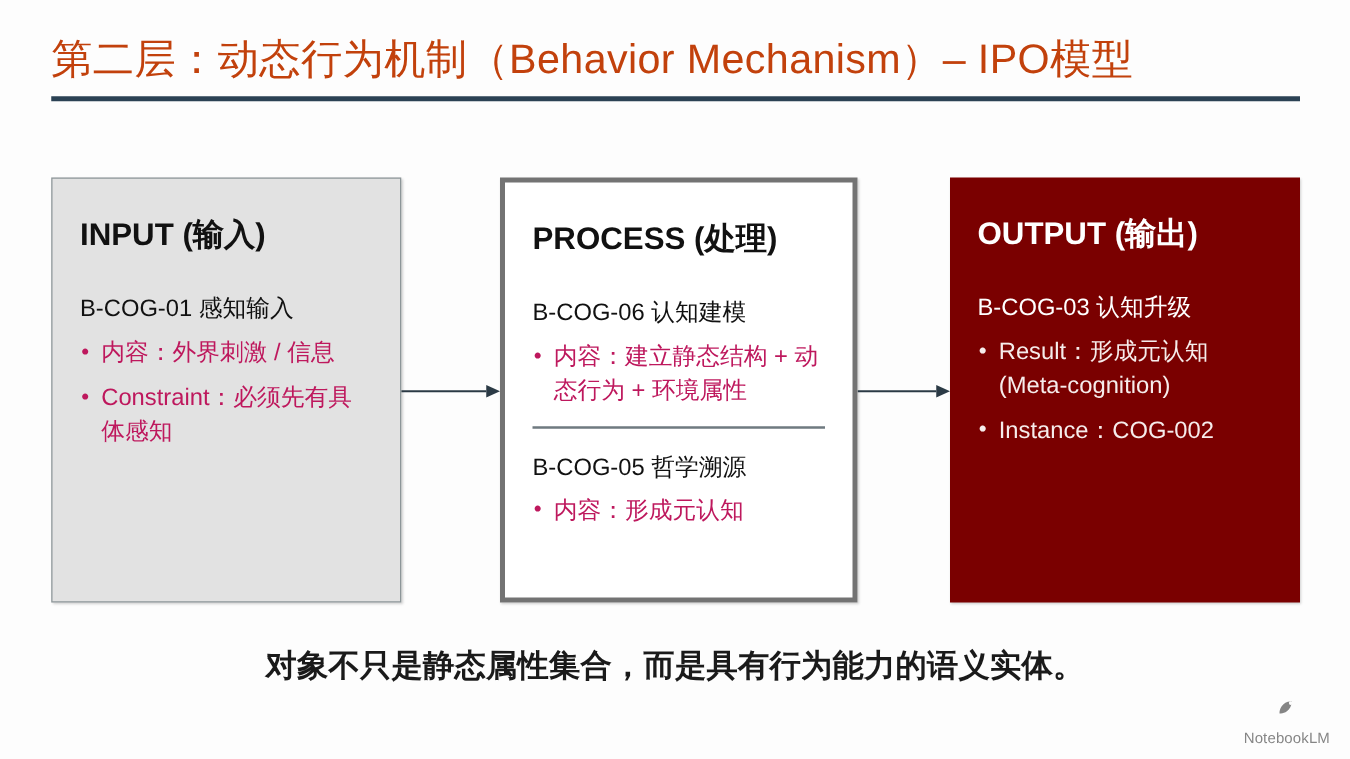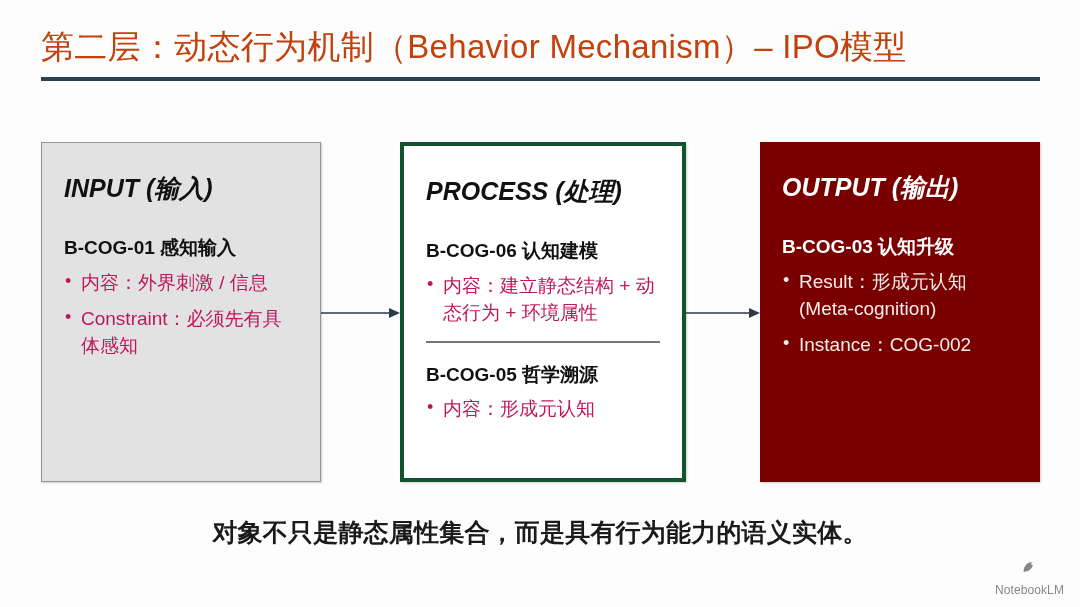--- a/index.html
+++ b/index.html
@@ -57,47 +57,46 @@
     width: 280px;
     background: #e2e2e2;
     border: 1.5px solid #8d9699;
     box-shadow: 1px 1px 2px rgba(0,0,0,0.18);
   }
 
   #process-box {
     left: 400px;
     width: 286px;
     background: #ffffff;
-    border: 4px solid #14532d;
+    border: 4px solid #737373;
     box-shadow: 1px 1px 2px rgba(0,0,0,0.18);
   }
 
   #output-box {
     left: 760px;
     width: 280px;
     background: #7a0000;
     border: none;
     box-shadow: 1px 1px 2px rgba(0,0,0,0.18);
   }
 
   .box-title {
     font-size: 25px;
     font-weight: bold;
     color: #111111;
     line-height: 1.2;
     margin-bottom: 33px;
     white-space: nowrap;
-    font-style: italic;
   }
 
   #output-box .box-title { color: #ffffff; }
 
   .sub-heading {
     font-size: 19px;
-    font-weight: bold;
+    font-weight: normal;
     color: #111111;
     line-height: 1.3;
     margin-bottom: 9px;
     white-space: nowrap;
   }
 
   #output-box .sub-heading { color: #ffffff; }
 
   ul.bullets {
     list-style: none;

